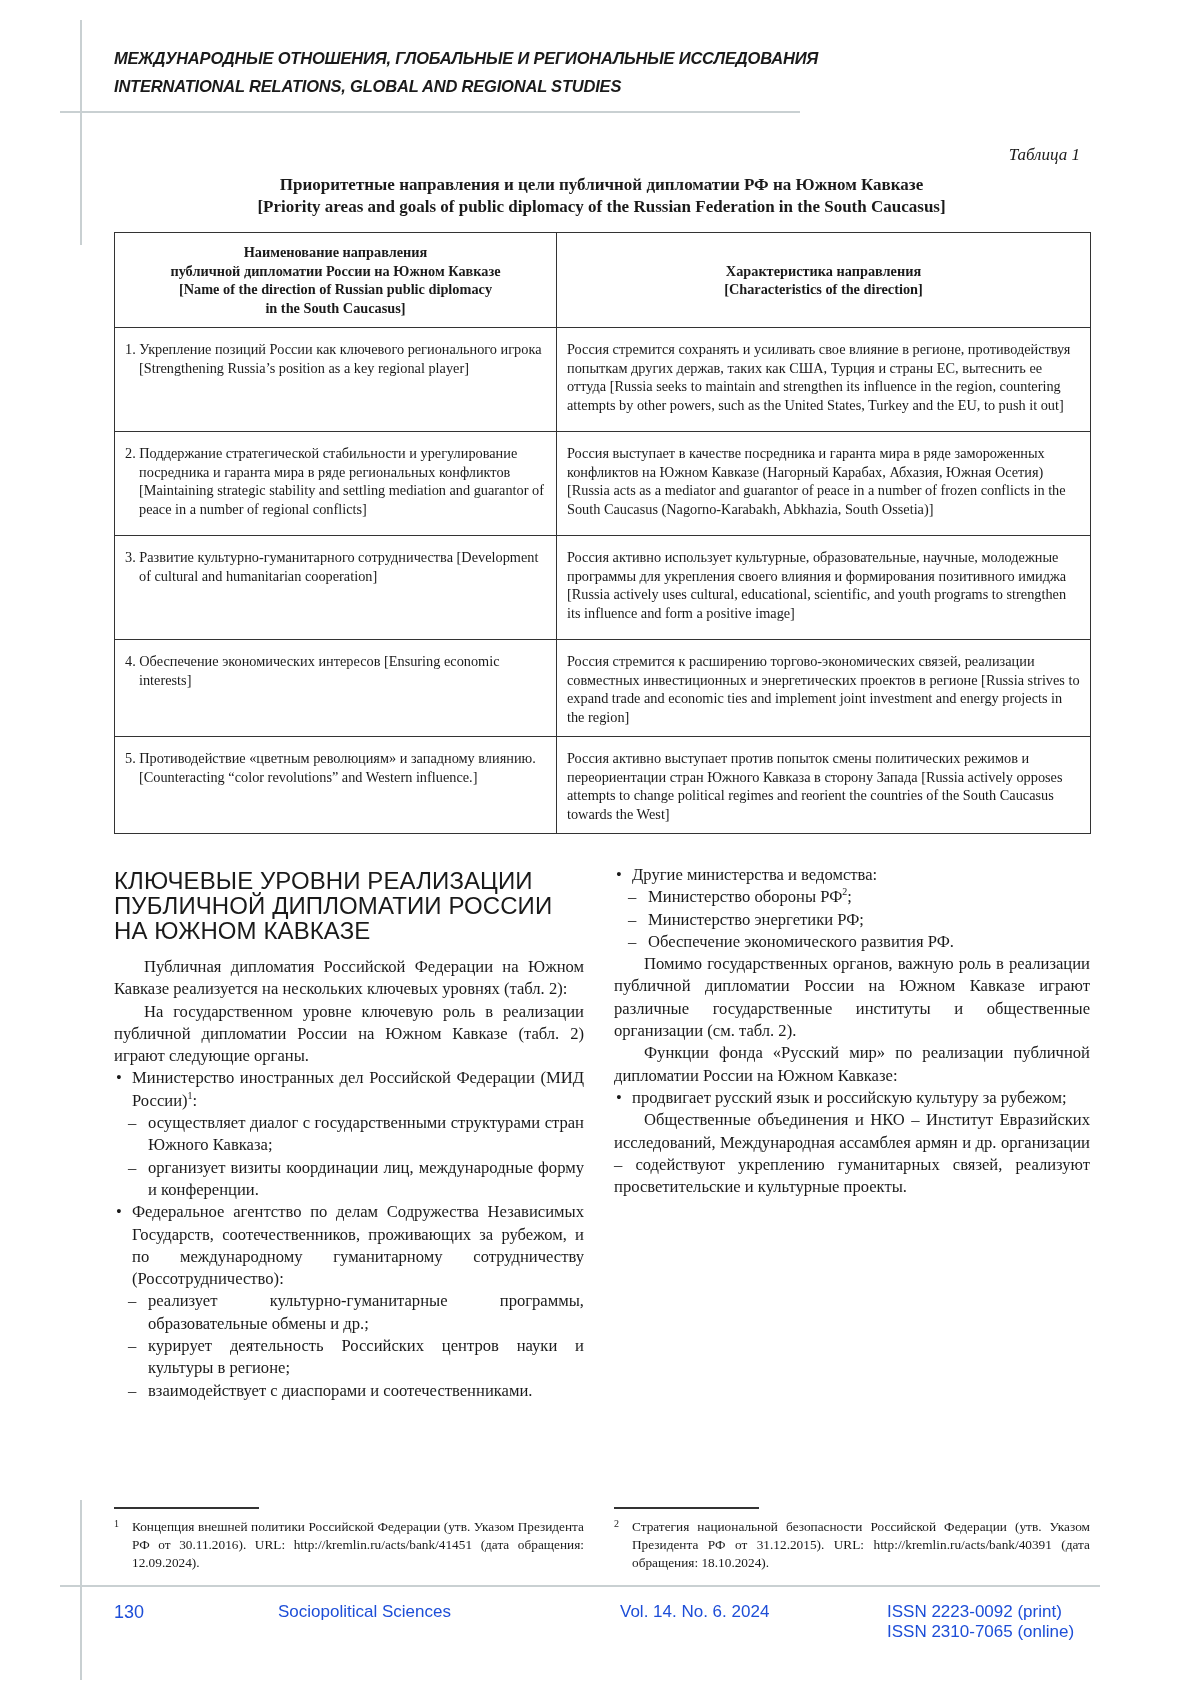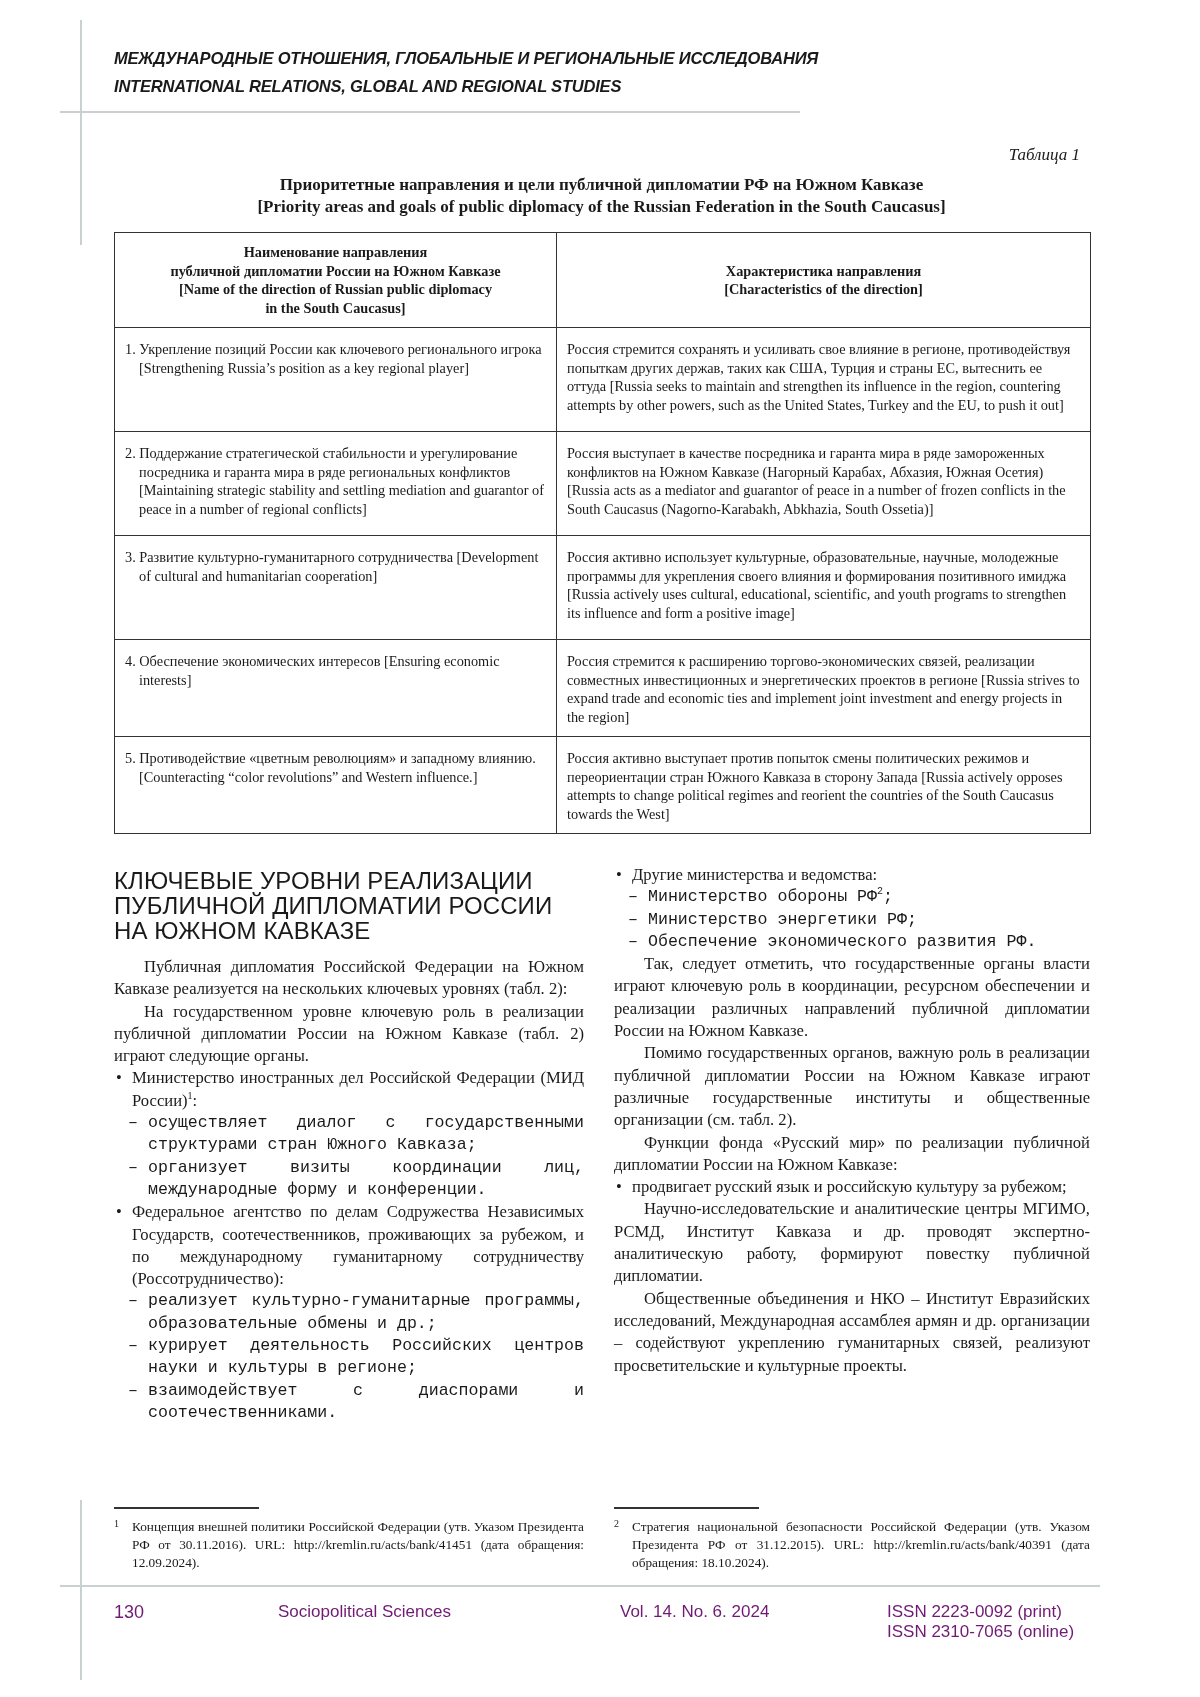--- a/index.html
+++ b/index.html
@@ -24,29 +24,29 @@
   .dir { display: block; padding-left: 14px; text-indent: -14px; }
 
   .sec-head { position: absolute; left: 114px; top: 868px; font-family: Liberation Sans, sans-serif; font-size: 24px; line-height: 25px; letter-spacing: 0.1px; }
 
   .col { position: absolute; font-size: 16.6px; line-height: 22.3px; text-align: justify; }
   .col-left { left: 114px; top: 956px; width: 470px; }
   .col-right { left: 614px; top: 864px; width: 476px; }
   .p { text-indent: 30px; }
   .bul { position: relative; padding-left: 18px; }
   .bul::before { content: "•"; position: absolute; left: 2px; }
-  .dash { position: relative; padding-left: 34px; font-family: Liberation Mono, monospace; }
+  .dash { position: relative; padding-left: 34px; }
   .dash::before { content: "–"; position: absolute; left: 14px; }
   sup { font-size: 10px; line-height: 0; }
 
   .fn-rule { position: absolute; height: 2px; width: 145px; background: #333; top: 1507px; }
   .fn { position: absolute; top: 1518px; font-size: 13.3px; line-height: 18px; text-align: justify; padding-left: 18px; }
   .fn .num { position: absolute; left: 0; top: -3px; font-size: 10px; }
 
-  .foot { position: absolute; top: 1602px; font-family: "Liberation Sans", sans-serif; font-size: 17px; line-height: 20px; color: #701a75; }
+  .foot { position: absolute; top: 1602px; font-family: "Liberation Sans", sans-serif; font-size: 17px; line-height: 20px; color: #1d4ed8; }
   .foot.page { left: 114px; font-size: 18px; }
   .foot.journal { left: 278px; }
   .foot.vol { left: 620px; }
   .foot.issn { left: 887px; }
 </style>
 </head>
 <body>
 
 <div class="vline-top"></div>
 <div class="hline-top"></div>
@@ -125,25 +125,23 @@
   <div class="dash">реализует культурно-гуманитарные программы, образовательные обмены и др.;</div>
   <div class="dash">курирует деятельность Российских центров науки и культуры в регионе;</div>
   <div class="dash">взаимодействует с диаспорами и соотечественниками.</div>
 </div>
 
 <div class="col col-right">
   <div class="bul">Другие министерства и ведомства:</div>
   <div class="dash"><span>Министерство обороны РФ</span><sup>2</sup><span>;</span></div>
   <div class="dash">Министерство энергетики РФ;</div>
   <div class="dash">Обеспечение экономического развития РФ.</div>
-  <div class="p">Так, следует отметить, что государственные органы власти играют ключевую роль в координации, ресурсном обеспечении и реализации различных направлений публичной дипломатии России на Южном Кавказе.</div>
   <div class="p">Помимо государственных органов, важную роль в реализации публичной дипломатии России на Южном Кавказе играют различные государственные институты и общественные организации (см. табл. 2).</div>
   <div class="p">Функции фонда «Русский мир» по реализации публичной дипломатии России на Южном Кавказе:</div>
   <div class="bul">продвигает русский язык и российскую культуру за рубежом;</div>
-  <div class="p">Научно-исследовательские и аналитические центры МГИМО, РСМД, Институт Кавказа и др. проводят экспертно-аналитическую работу, формируют повестку публичной дипломатии.</div>
   <div class="p">Общественные объединения и НКО – Институт Евразийских исследований, Международная ассамблея армян и др. организации – содействуют укреплению гуманитарных связей, реализуют просветительские и культурные проекты.</div>
 </div>
 
 <div class="fn-rule" style="left:114px"></div>
 <div class="fn" style="left:114px; width:470px">
   <span class="num">1</span>
   <span>Концепция внешней политики Российской Федерации (утв. Указом Президента РФ от 30.11.2016). URL: http://kremlin.ru/acts/bank/41451 (дата обращения: 12.09.2024).</span>
 </div>
 <div class="fn-rule" style="left:614px"></div>
 <div class="fn" style="left:614px; width:476px">

